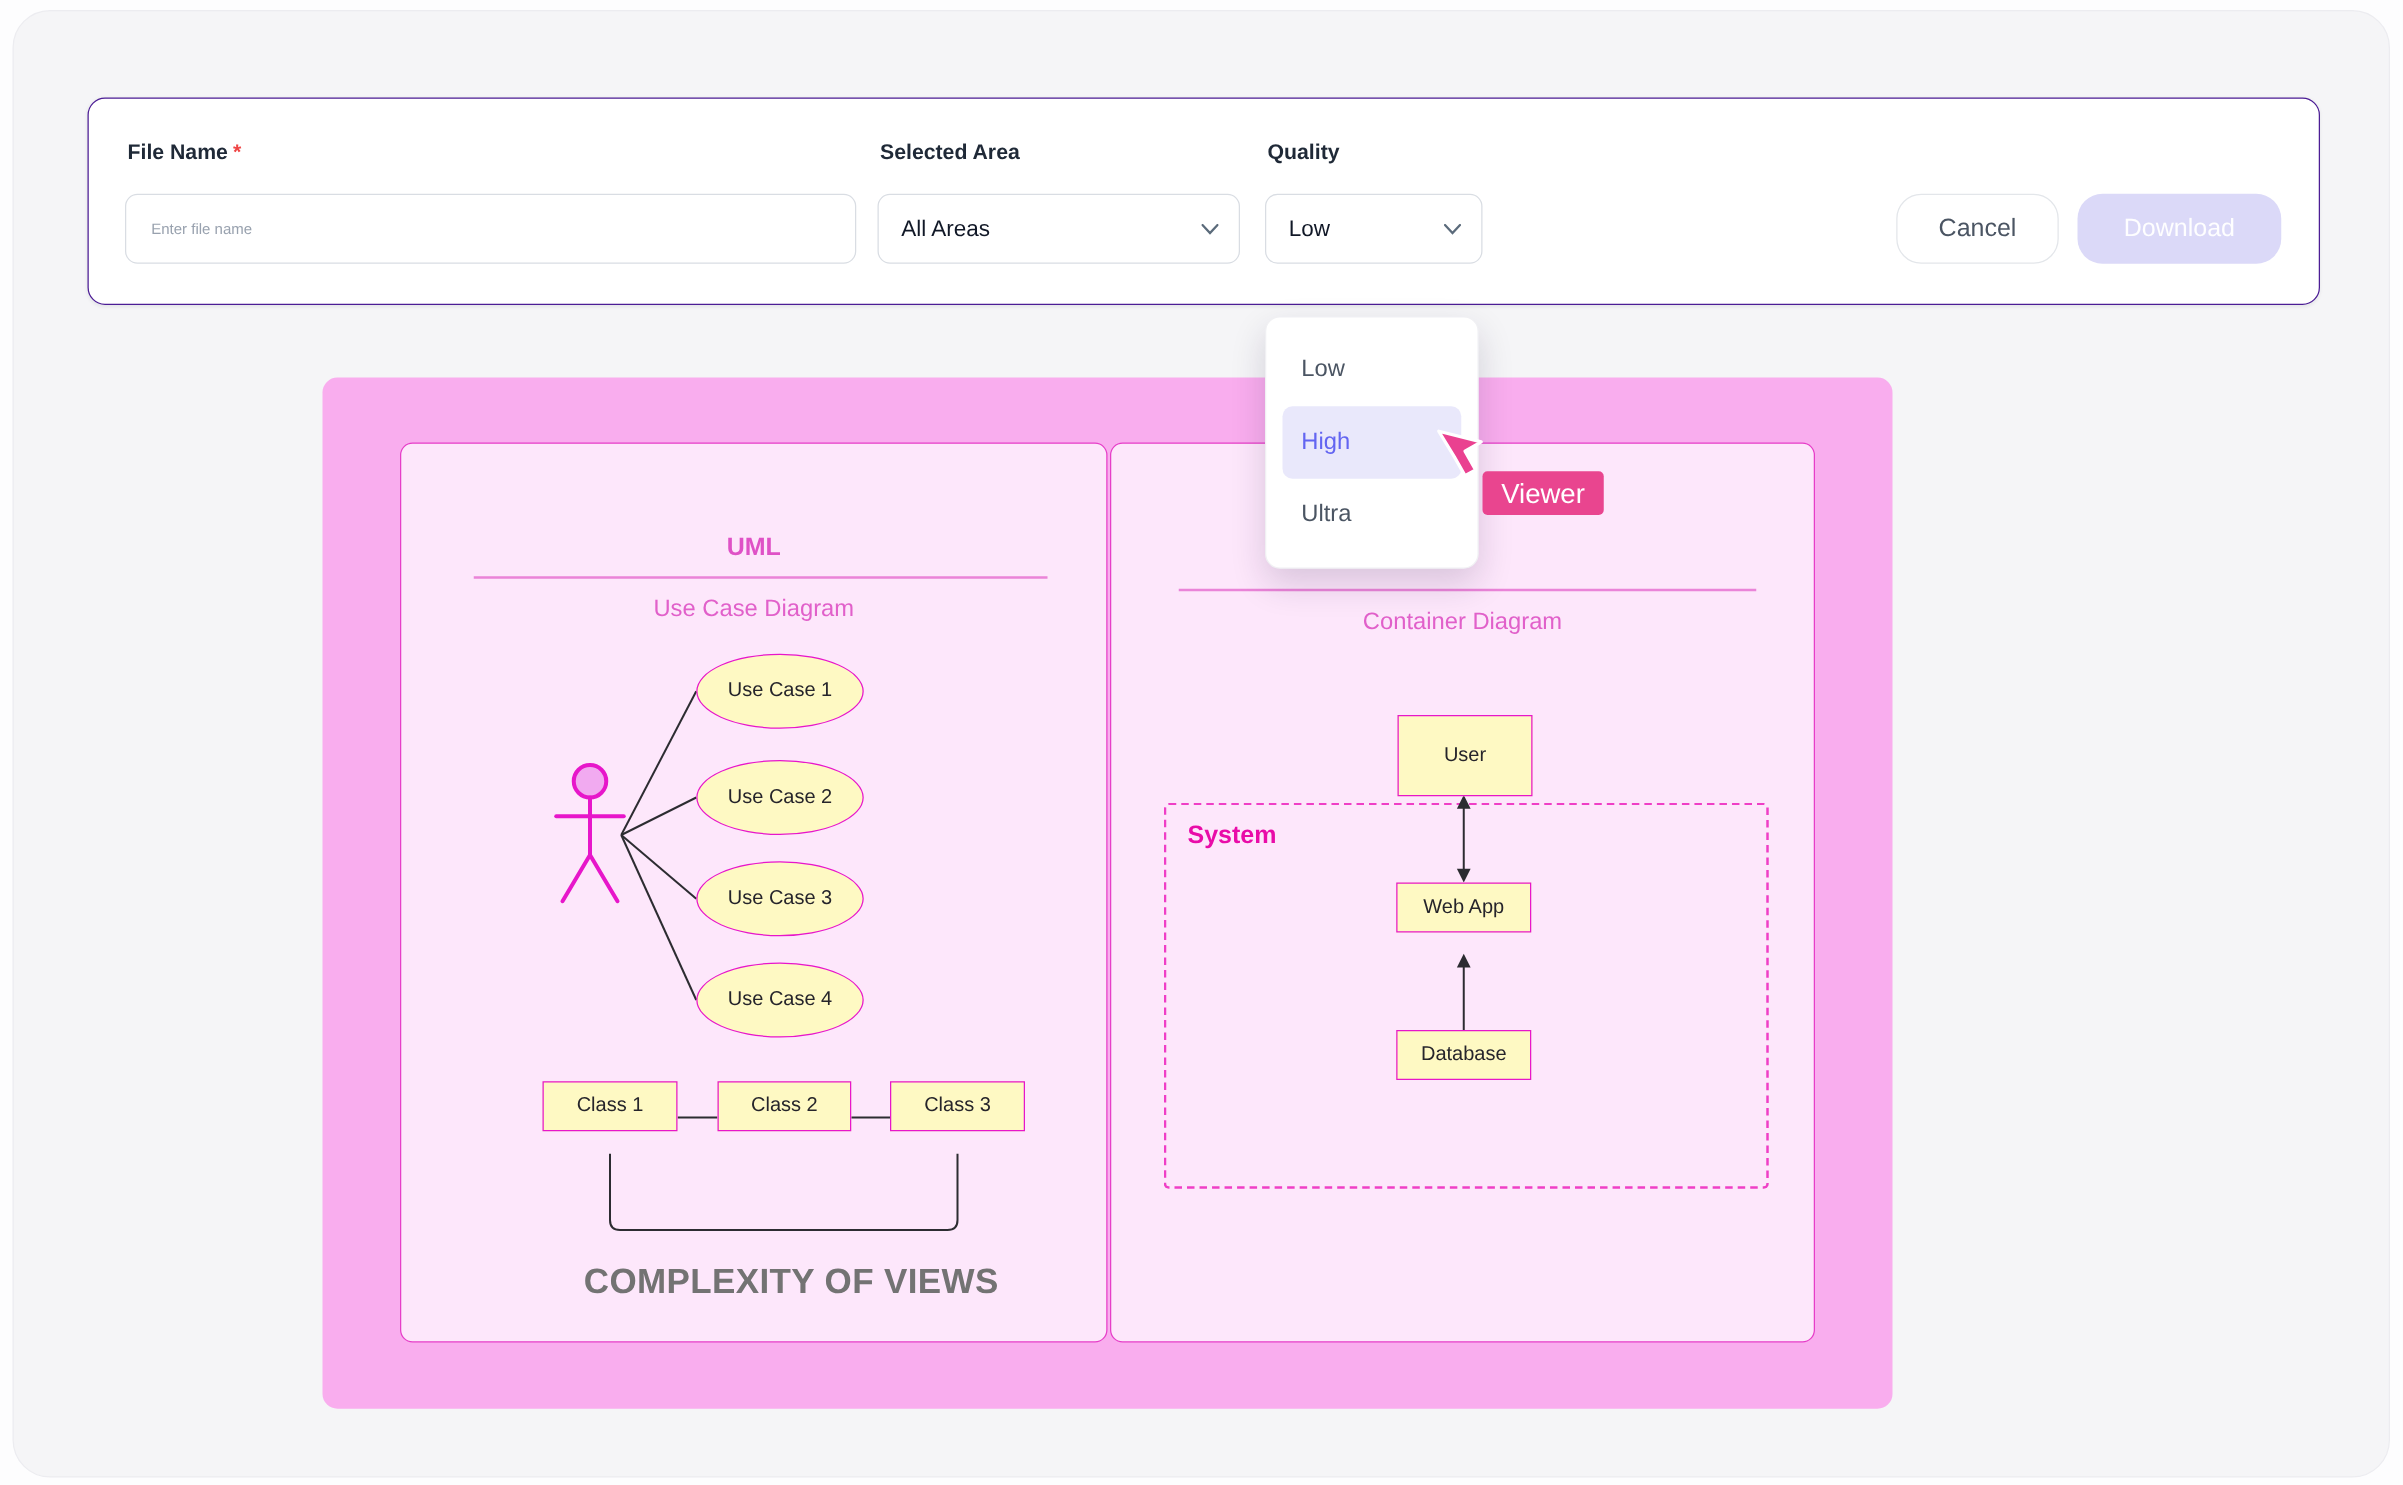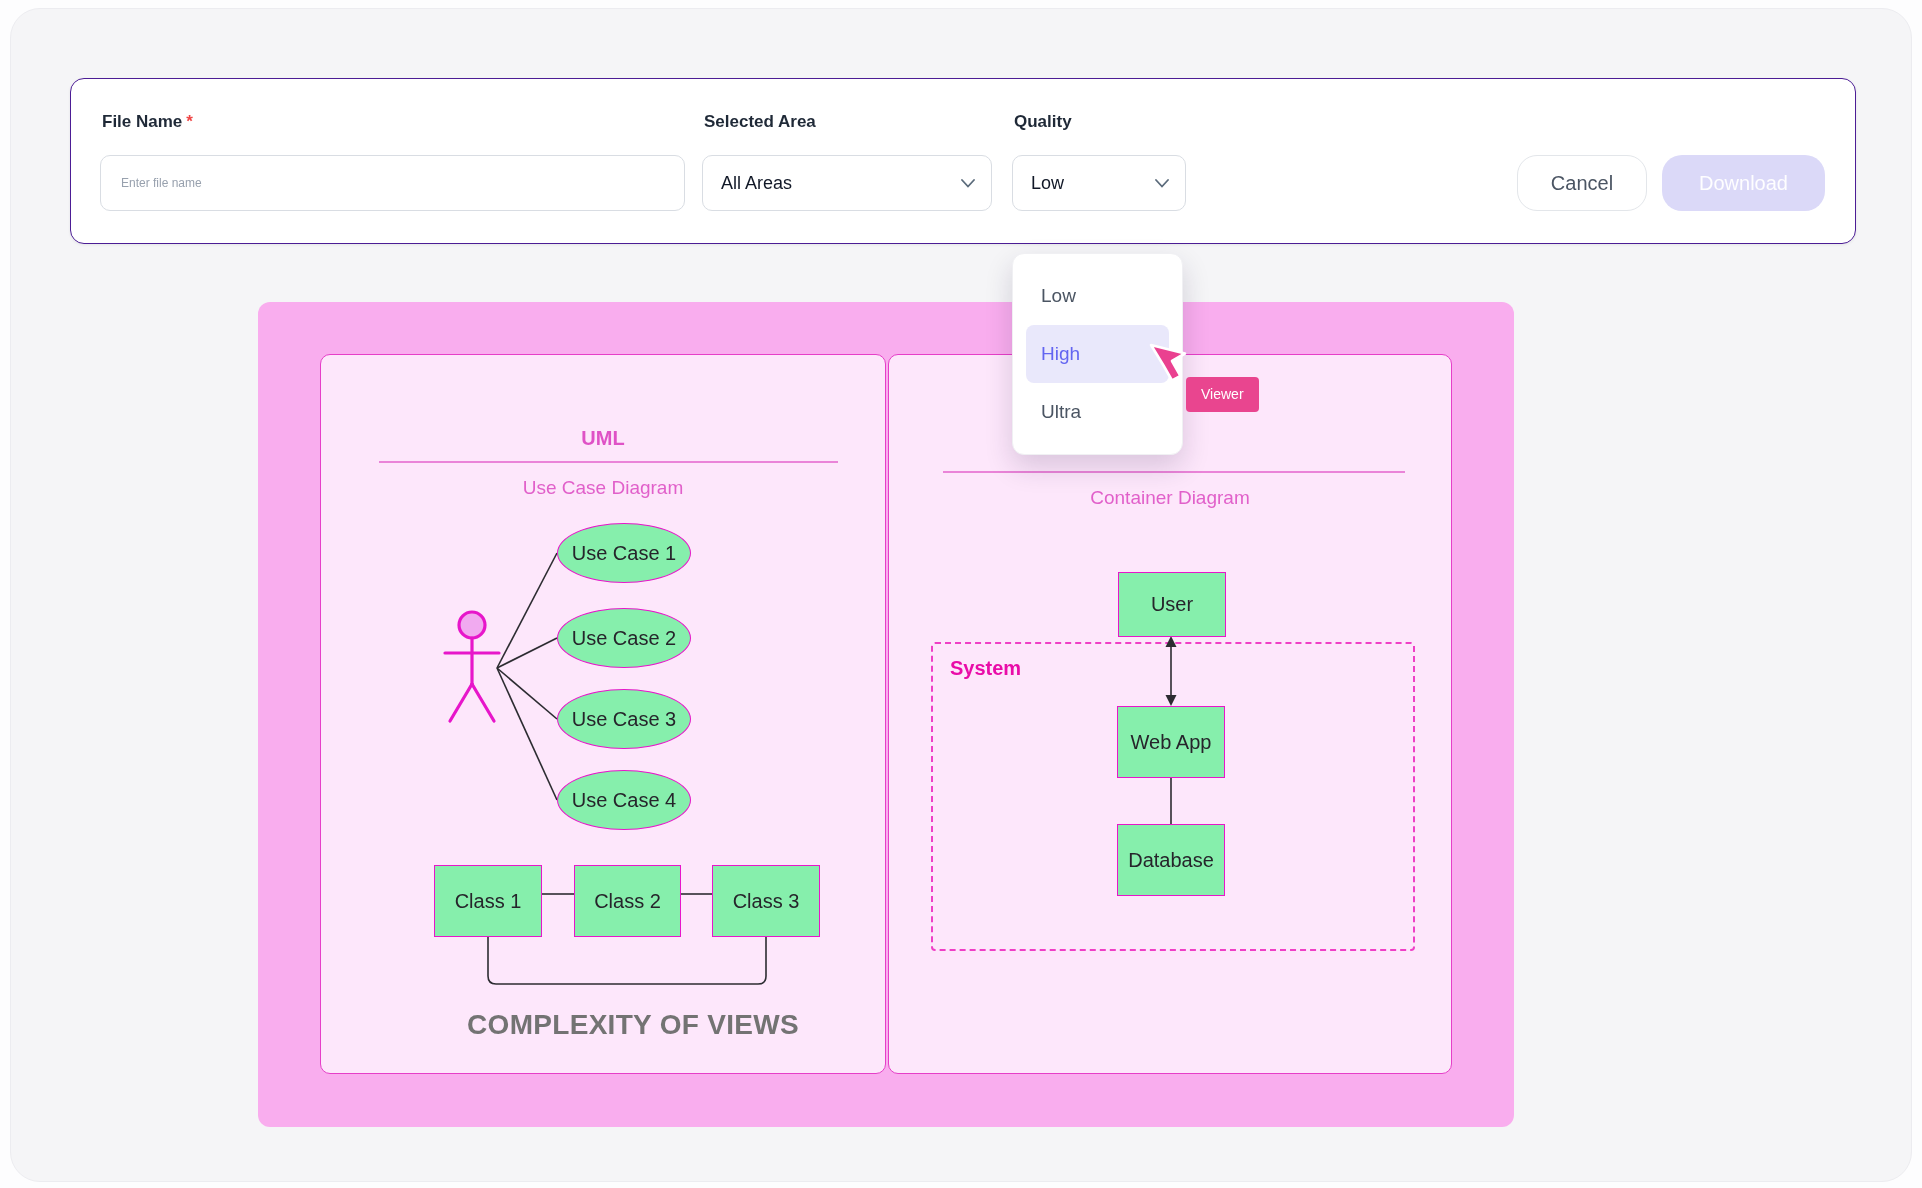--- a/index.html
+++ b/index.html
@@ -31,40 +31,40 @@
   .dropdown{position:absolute;left:1001px;top:244px;width:171px;box-sizing:border-box;background:#fff;
             border:1px solid #f0f0f3;border-radius:12px;padding:13px 0;z-index:20;
             box-shadow:0 12px 28px rgba(30,20,60,.16);}
   .dd-opt{height:58px;line-height:58px;margin:0 13px;padding-left:15px;font-size:19px;color:#4b5563;
           border-radius:8px;}
   .dd-opt.active{background:#e9e8fb;color:#6365f1;}
 
   
   .cursor-svg{position:absolute;left:1137px;top:329px;z-index:30;}
   .viewer-badge{position:absolute;left:1175px;top:368px;height:35px;line-height:35px;padding:0 15px;
-                background:#e9458f;color:#fff;font-size:14px;font-weight:500;border-radius:4px;z-index:30;}
+                background:#e9458f;color:#fff;font-size:22px;font-weight:500;border-radius:4px;z-index:30;}
 
   
   .pink-container{position:absolute;left:247px;top:293px;width:1256px;height:825px;background:#f9adee;
                   border-radius:12px;z-index:1;}
   .panel{position:absolute;top:52px;height:720px;background:#fde7fb;border:1.6px solid #e63ec8;
          border-radius:10px;box-sizing:border-box;}
   .panel-left{left:62px;width:566px;}
   .panel-right{left:630px;width:564px;}
   .p-title{position:absolute;top:72px;left:0;width:100%;text-align:center;font-size:20px;font-weight:700;
            color:#df52c6;}
   .p-divider{position:absolute;height:2px;background:#ea84d8;}
   .p-sub{position:absolute;left:0;width:100%;text-align:center;font-size:19px;color:#e160ca;}
   .p-caption{position:absolute;top:654px;left:0;width:100%;text-align:center;font-size:28px;font-weight:800;
              color:#737373;letter-spacing:.3px;}
   .diag-svg{position:absolute;left:0;top:0;pointer-events:none;}
-  .node{position:absolute;box-sizing:border-box;background:#86efac;border:1.6px solid #e716ca;
-        display:flex;align-items:center;justify-content:center;font-size:20px;color:#26252b;}
+  .node{position:absolute;box-sizing:border-box;background:#fef9c3;border:1.6px solid #e716ca;
+        display:flex;align-items:center;justify-content:center;font-size:16px;color:#26252b;}
   .ellipse{border-radius:50%;width:134px;height:60px;}
-  .rectnode{width:108px;height:72px;}
+  .rectnode{width:108px;height:40px;}
   .system-box{position:absolute;left:42px;top:287px;width:480px;height:305px;border:2px dashed #ef3fc6;
               border-radius:4px;}
   .system-label{position:absolute;left:61px;top:302px;font-size:20px;font-weight:700;color:#e90ca8;}
 </style>
 </head>
 <body>
 
 <div class="stage">
   <div class="page-card">
 

